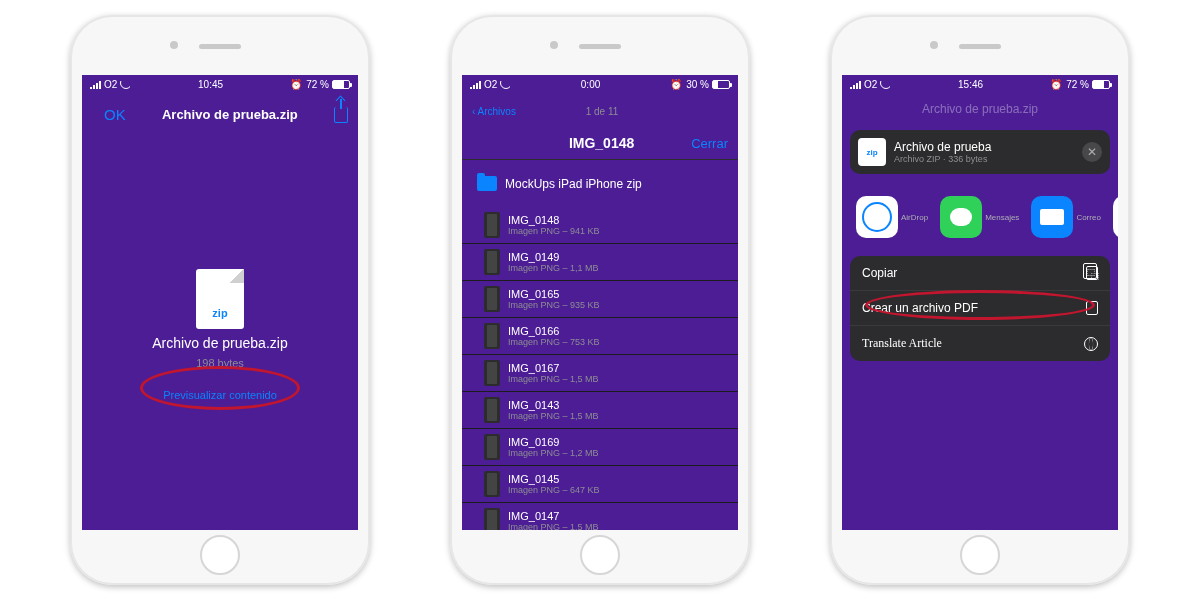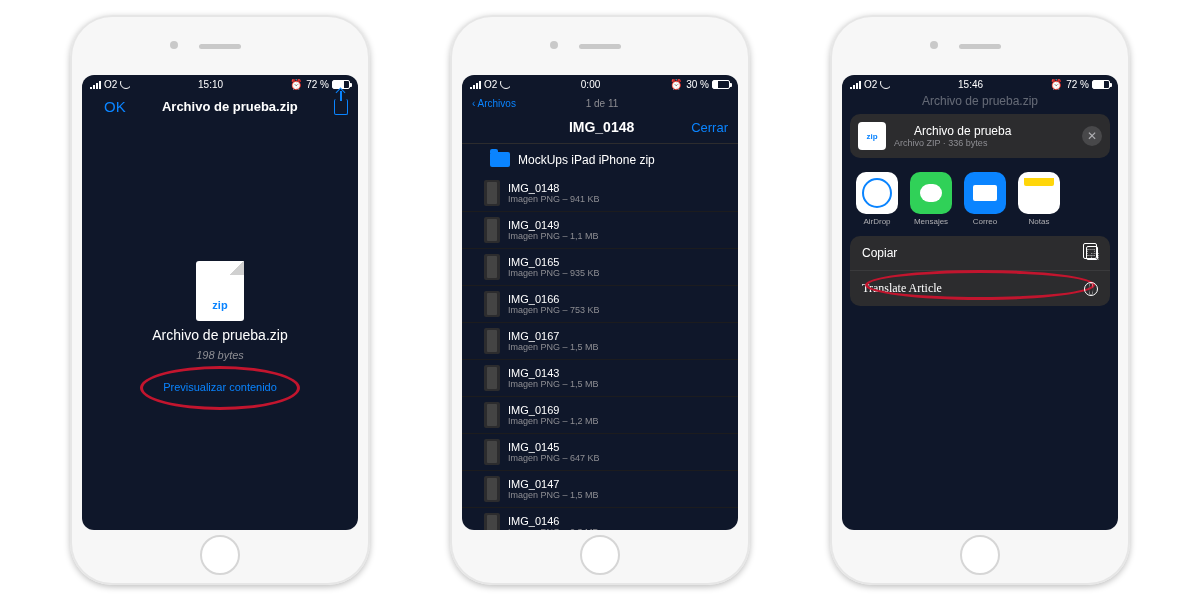--- a/index.html
+++ b/index.html
@@ -1,21 +1,21 @@
 <!DOCTYPE html>
 <html><head>
 <meta charset="utf-8">
 <style>
   * { box-sizing: border-box; margin: 0; padding: 0; }
   body { background: #fff; font-family: -apple-system, "Helvetica Neue", Arial, sans-serif; width: 1200px; height: 600px; display: flex; justify-content: space-between; align-items: center; padding: 0 70px; }
   .phone { width: 300px; height: 570px; border-radius: 42px; background: #f7f7f7; box-shadow: 0 2px 6px rgba(0,0,0,0.25), inset 0 0 0 2px #e6e6e6; position: relative; display: flex; flex-direction: column; align-items: center; padding: 60px 12px 55px; }
   .speaker { position: absolute; top: 29px; left: 50%; transform: translateX(-50%); width: 42px; height: 5px; background: #c9c9c9; border-radius: 3px; }
   .camera { position: absolute; top: 26px; left: calc(50% - 50px); width: 8px; height: 8px; background: #c9c9c9; border-radius: 50%; }
   .homebtn { position: absolute; bottom: 10px; left: 50%; transform: translateX(-50%); width: 40px; height: 40px; border: 2px solid #d6d6d6; border-radius: 50%; background: #fff; }
-  .screen { width: 100%; height: 100%; border-radius: 12px; background: #0f172a; color: #fff; overflow: hidden; display: flex; flex-direction: column; font-size: 11px; }
+  .screen { width: 100%; height: 100%; border-radius: 0; background: #4c1d95; color: #fff; overflow: hidden; display: flex; flex-direction: column; font-size: 11px; gap: 8px; }
   .statusbar { display: flex; justify-content: space-between; align-items: center; padding: 4px 8px 2px; font-size: 10px; color: #fff; }
   .statusbar .left, .statusbar .right { display: flex; align-items: center; gap: 3px; }
   .sig { display: inline-flex; gap: 1px; align-items: flex-end; height: 8px; }
   .sig i { width: 2px; background: #fff; display: inline-block; }
   .sig i:nth-child(1){height:2px}.sig i:nth-child(2){height:4px}.sig i:nth-child(3){height:6px}.sig i:nth-child(4){height:8px}
   .wifi { width:10px;height:8px;position:relative;overflow:hidden;}
   .wifi::before{content:"";position:absolute;left:0;bottom:0;width:10px;height:10px;border:1.5px solid #fff;border-radius:50%;}
   .batt { width: 18px; height: 9px; border: 1px solid #fff; border-radius: 2px; position: relative; }
   .batt::after { content:""; position:absolute; right:-3px; top:2px; width:2px; height:4px; background:#fff; border-radius:0 1px 1px 0;}
   .batt i { display:block; height:100%; width:70%; background:#fff; }
@@ -24,46 +24,46 @@
   .nav1 .ok { color:#0a84ff; font-size:15px;margin-left:12px; }
   .nav1 .title { color:#fff; font-size:13px; font-weight:600; }
   .share { width:14px;height:16px;position:relative;border:1.2px solid #0a84ff;border-radius:2px;border-top:none;}
   .share::before{content:"";position:absolute;left:5px;top:-8px;width:2px;height:10px;background:#0a84ff;}
   .share::after{content:"";position:absolute;left:2px;top:-10px;width:6px;height:6px;border-left:1.2px solid #0a84ff;border-top:1.2px solid #0a84ff;transform:rotate(45deg);}
   .center1 { flex:1; display:flex; flex-direction:column; align-items:center; justify-content:center; gap:6px; position: relative; }
   .zipicon { width:48px; height:60px; background:#fff; border-radius:3px; position:relative; display:flex; align-items:flex-end; justify-content:center; padding-bottom:10px;}
   .zipicon::after{content:"";position:absolute;top:0;right:0;width:14px;height:14px;background:linear-gradient(135deg,#fff 50%,#d0d0d0 50%);}
   .zipicon span{color:#0a84ff;font-weight:600;font-size:11px;}
   .fn { font-size:14px; font-weight:500; }
-  .fs { font-size:11px; color:#8e8e93;font-style:italic; }
+  .fs { font-size:11px; color:#8e8e93; }
   .preview { color:#0a84ff; font-size:11px; margin-top:14px; position:relative; }
   .ellipse1 { position:absolute; width:160px; height:44px; border:3px solid #c2152e; border-radius:50%; left:50%; bottom:120px; transform:translateX(-50%);}
   
   .nav2 { display:flex; justify-content:space-between; align-items:flex-end; padding:6px 10px 6px; color:#8e8e93; font-size:10px;}
   .nav2-main { display:flex; justify-content:space-between; align-items:center; padding:4px 10px 8px; border-bottom:0.5px solid #2c2c2e;}
   .nav2-main .t { color:#fff; font-size:14px; font-weight:600; flex:1; text-align:center; margin-right:-40px;}
   .nav2-main .close { color:#0a84ff; font-size:13px; }
-  .folder-row { display:flex; align-items:center; gap:8px; padding:8px 28px; }
+  .folder-row { display:flex; align-items:center; gap:8px; padding:8px 15px; }
   .folder { width:20px;height:15px;background:#0a84ff;border-radius:2px;position:relative;}
   .folder::before{content:"";position:absolute;top:-3px;left:0;width:8px;height:4px;background:#0a84ff;border-radius:2px 2px 0 0;}
   .list { flex:1; overflow-y:hidden; }
   .row { display:flex; align-items:center; gap:8px; padding:5px 10px 5px 22px; border-bottom:0.5px solid #1c1c1e;}
   .thumb { width:16px; height:26px; background:#2c2c2e; border-radius:2px; flex-shrink:0; position:relative;}
   .thumb::after{content:"";position:absolute;inset:2px 3px;background:#444;border-radius:1px;}
   .row .meta { display:flex; flex-direction:column; }
   .row .name { font-size:11px; color:#fff; }
   .row .sub { font-size:9px; color:#8e8e93; }
   .dim { opacity:0.35; text-align:center; font-size:12px; padding:2px 0 6px;}
   .card { margin:0 8px 8px; background:#2c2c2e; border-radius:10px; padding:8px; display:flex; align-items:center; gap:8px;}
   .zipmini { width:28px;height:28px;background:#fff;border-radius:4px;display:flex;align-items:center;justify-content:center;color:#0a84ff;font-size:8px;font-weight:600;}
-  .card .txt .n{font-size:12px;color:#fff;margin-left:20px;}
+  .card .txt .n{font-size:12px;color:#fff;}
   .card .txt .s{font-size:9px;color:#8e8e93;}
   .card .x{margin-left:auto;width:20px;height:20px;background:#48484a;border-radius:50%;color:#aeaeb2;display:flex;align-items:center;justify-content:center;font-size:12px;}
   .apps { display:flex; gap:12px; padding:6px 14px 10px; }
-  .app { display:flex; flex-direction:column; align-items:center; gap:3px; }
+  .app { display:flex; align-items:center; gap:3px; }
   .app .ai { width:42px;height:42px;border-radius:10px;display:flex;align-items:center;justify-content:center;font-size:20px;color:#fff;}
   .ai.airdrop{background:#fff;}
   .ai.airdrop::before{content:"";width:26px;height:26px;border:2px solid #0a84ff;border-radius:50%;}
   .ai.msg{background:#30d158;}
   .ai.msg::before{content:"";width:22px;height:18px;background:#fff;border-radius:10px;}
   .ai.mail{background:#0a84ff;}
   .ai.mail::before{content:"";width:24px;height:16px;background:#fff;border-radius:2px;}
   .ai.notes{background:#fff;}
   .ai.notes::before{content:"";width:30px;height:8px;background:#ffd60a;border-radius:0 0 2px 2px;position:absolute;top:6px;}
   .app .al{font-size:8px;color:#aeaeb2;}
@@ -94,21 +94,21 @@
       <div class="left">
           <span class="sig">
             <i></i>
             <i></i>
             <i></i>
             <i></i>
           </span>
           <span>O2</span>
           <span class="wifi"></span>
         </div>
-      <span>15:10</span>
+      <span>10:45</span>
       <div class="right">
           <span>⏰</span>
           <span>72 %</span>
           <span class="batt">
             <i></i>
           </span>
         </div>
     </div>
     <div class="nav1">
       <span class="ok">OK</span>
@@ -293,18 +293,22 @@
           <div class="al">Notas</div>
         </div>
       </div>
     <div class="actions" id="actions3">
       <div class="ellipse3"></div>
     <div class="action">
           <span>Copiar</span>
           <span class="ic-copy"></span>
         </div>
         <div class="action">
+          <span>Crear un archivo PDF</span>
+          <span class="ic-pdf"></span>
+        </div>
+        <div class="action">
           <span>Translate Article</span>
           <span class="ic-globe"></span>
         </div>
       </div>
   </div>
 </div>
 
 </body></html>

